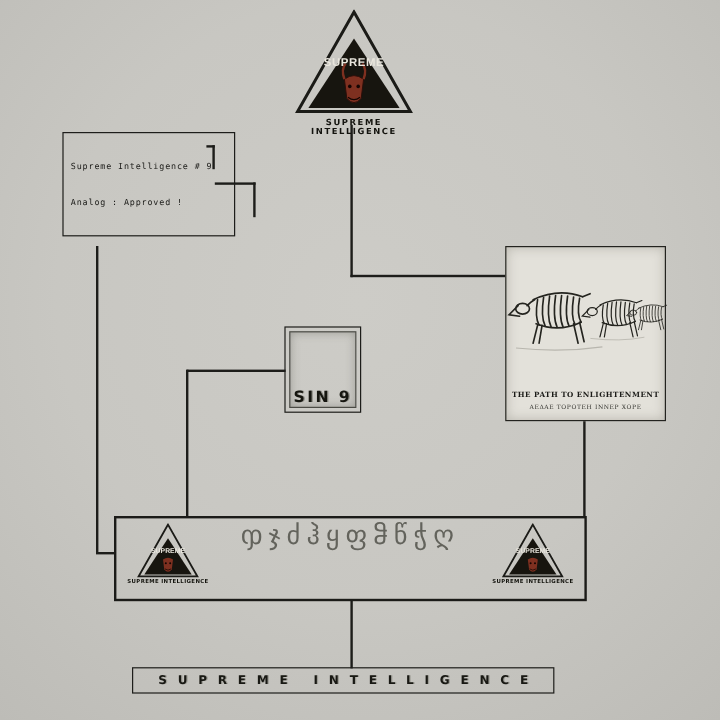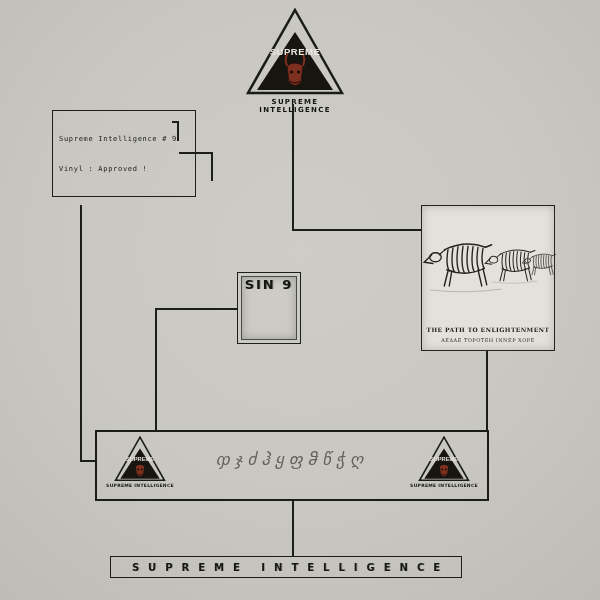--- a/index.html
+++ b/index.html
@@ -19,21 +19,21 @@
     line-height:10px; color:#1b1b18; white-space:pre;
   }
 
   
   .toplogo { position:absolute; left:243px; top:8px; width:104px; text-align:center; }
   .toplogo svg { width:100px; height:88px; display:block; margin:0 auto; }
   .toplogo .cap { font-size:7px; font-weight:bold; letter-spacing:1.3px; margin-top:2px; color:#14140f; }
 
   
   .sin { position:absolute; left:237px; top:272px; width:64px; height:72px; box-sizing:border-box; border:1px solid #1d1d1a; }
-  .sin-inner { position:absolute; inset:3px; border:1px solid #4a4a44; display:flex; align-items:flex-start; justify-content:center;
+  .sin-inner { position:absolute; inset:3px; border:1px solid #4a4a44; display:flex; align-items:flex-end; justify-content:center;
                box-shadow:inset 0 0 8px rgba(70,70,60,0.35); }
   .sin-label { font-weight:bold; font-size:13px; letter-spacing:2px; color:#15150f; text-shadow:1px 0 0 rgba(90,90,80,0.5); }
 
   
   .art { position:absolute; left:421px; top:205px; width:134px; height:146px; box-sizing:border-box;
          background:#e3e1da; border:1px solid #23231f; box-shadow:inset 0 0 10px rgba(120,118,108,0.4); }
   .art svg { position:absolute; left:0; top:2px; }
   .art .cap1 { position:absolute; left:0; right:0; top:120px; text-align:center;
                font-family:"DejaVu Serif", serif; font-weight:bold; font-size:6px; letter-spacing:0.4px; color:#1c1c19; }
   .art .cap2 { position:absolute; left:0; right:0; top:131px; text-align:center;
@@ -41,21 +41,21 @@
 
   
   .titlebox { position:absolute; left:95px; top:430px; width:394px; height:71px; box-sizing:border-box; border:2px solid #1b1b18; }
   .logo-col { position:absolute; top:4px; width:70px; text-align:center; }
   .logo-col.left { left:8px; } .logo-col.right { right:8px; }
   .logo-col svg { width:52px; height:46px; display:block; margin:0 auto; }
   .logo-col .cap { font-size:4.5px; font-weight:bold; letter-spacing:0.3px; color:#15150f; margin-top:1px; }
   .tb-center { position:absolute; left:78px; right:78px; top:2px; text-align:center; }
   .tb-title { font-family:"Liberation Sans", sans-serif; font-weight:900; font-size:33px; letter-spacing:2px;
               color:#121210; line-height:36px; white-space:nowrap; }
-  .tb-glyphs { margin-top:14px; font-size:17px; letter-spacing:5px; color:#63635c; line-height:22px; white-space:nowrap;font-style:italic; }
+  .tb-glyphs { margin-top:2px; font-size:22px; letter-spacing:5px; color:#63635c; line-height:22px; white-space:nowrap; }
 
   
   .bottombar { position:absolute; left:110px; top:556px; width:352px; height:22px; box-sizing:border-box;
                border:1px solid #1d1d1a; display:flex; align-items:center; justify-content:center;
                font-weight:bold; font-size:10px; letter-spacing:9px; padding-left:9px; color:#181813;
                text-shadow:1px 0 0 rgba(100,100,90,0.4); white-space:nowrap; }
 </style>
 </head>
 <body>
 
@@ -84,21 +84,21 @@
       <circle cx="46.5" cy="64" r="1.5" fill="#140502"></circle>
       <circle cx="53.5" cy="64" r="1.5" fill="#140502"></circle>
       <path d="M45,73 Q50,77 55,73" stroke="#140502" stroke-width="1" fill="none"></path>
       <text x="50" y="47" text-anchor="middle" font-size="9.5" font-weight="bold" letter-spacing="0.5" fill="#e9e6dd" font-family="Liberation Sans, sans-serif">SUPREME</text>
     </svg>
     <div class="cap">SUPREME INTELLIGENCE</div>
   </div>
 
   <div class="infobox" style="left:28px; top:110px; width:144px;margin-left:24px;">
     <div>Supreme Intelligence # 9</div>
-    <div>Vinyl : Approved !</div>
+    <div>Analog : Approved !</div>
   </div>
 
   <div class="sin">
     <div class="sin-inner">
       <span class="sin-label">SIN 9</span>
     </div>
   </div>
 
   <div class="art">
     <svg width="134" height="112" viewBox="0 0 134 112">

